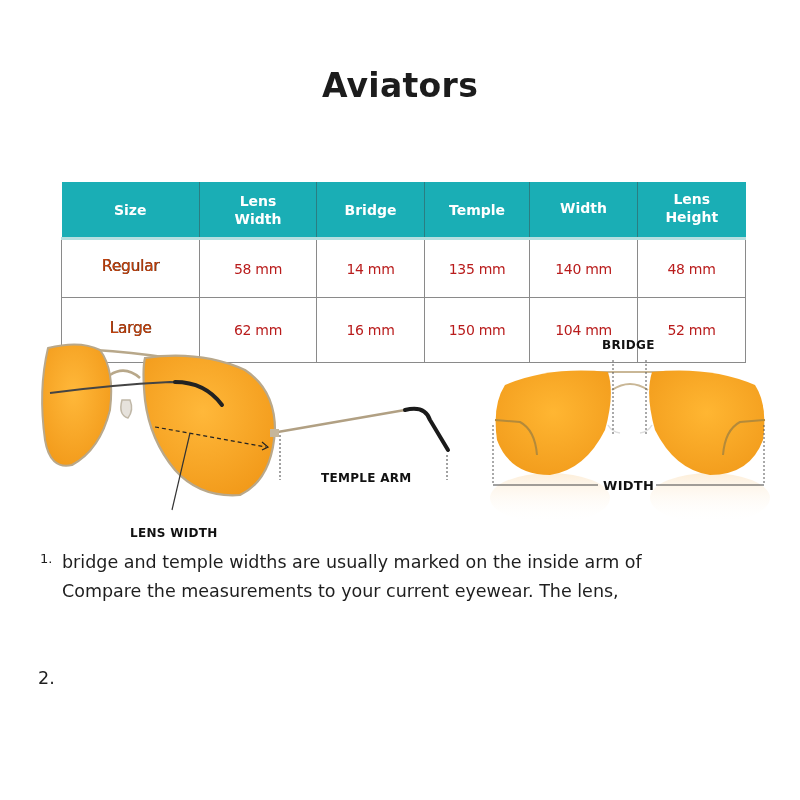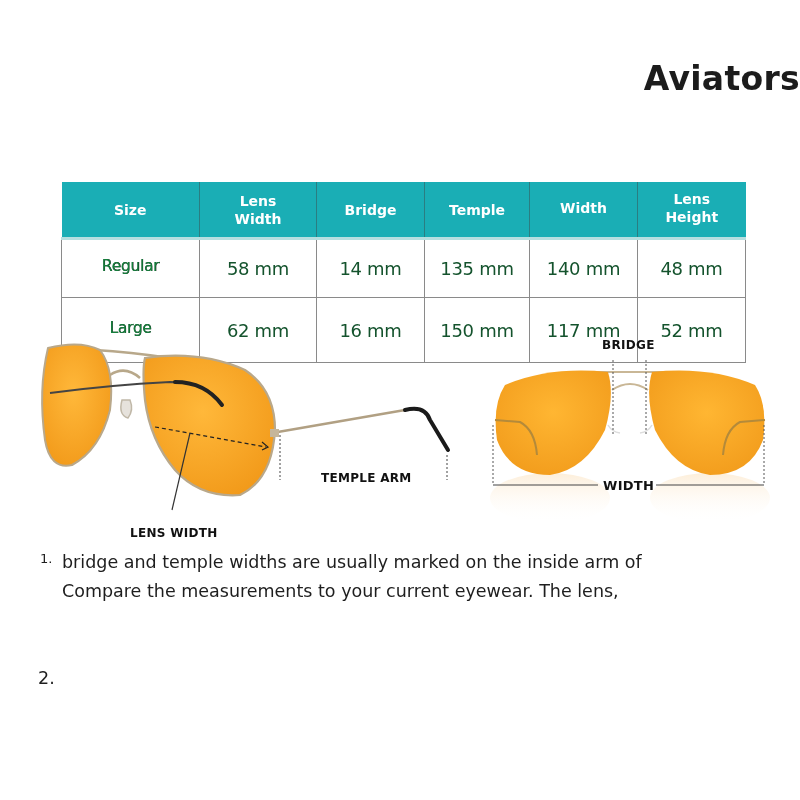--- a/index.html
+++ b/index.html
@@ -1,22 +1,22 @@
 <!DOCTYPE html>
 <html><head>
   <meta charset="utf-8">
   <style>
     html, body { margin: 0; padding: 0; background: #ffffff; }
     body { width: 800px; height: 800px; position: relative; overflow: hidden; font-family: "DejaVu Sans", sans-serif; color: #1a1a1a; }
-    .title { position: absolute; top: 59px; left: 0; width: 800px; text-align: right; font-size: 33px; font-weight: bold; letter-spacing: 0.3px; color: #1c1c1c; }
+    .title { position: absolute; top: 66px; left: 0; width: 800px; text-align: center; font-size: 33px; font-weight: bold; letter-spacing: 0.3px; color: #1c1c1c; }
     table.size-table { position: absolute; left: 61px; top: 138px; width: 684px; border-collapse: collapse; table-layout: fixed; margin-top: 44px; }
     .size-table th { background: #1aaeb5; color: #ffffff; font-size: 14px; font-weight: bold; height: 51px; padding: 0 4px; line-height: 18px; border-left: 1px solid #2a7e82; border-bottom: 3px solid #b6dfe0; }
     .size-table th:first-child { border-left: none; }
-    .size-table td { height: 50px; text-align: center; font-size: 18px; color: #14532d; border: 1px solid #8a8a8a; font-family: "DejaVu Sans", sans-serif; letter-spacing: -0.3px; }
-    .size-table td.rowlabel { font-weight: normal; font-size: 15.5px; color: #15803d; padding-bottom: 6px; text-shadow: 0.3px 0 0 #111; }
+    .size-table td { height: 50px; text-align: center; font-size: 14px; color: #b91c1c; border: 1px solid #8a8a8a; font-family: "DejaVu Sans", sans-serif; letter-spacing: -0.3px; }
+    .size-table td.rowlabel { font-weight: normal; font-size: 15.5px; color: #c2410c; padding-bottom: 6px; text-shadow: 0.3px 0 0 #111; }
     .size-table tr.r2 td { height: 57px; text-align: center; }
     .diagram { position: absolute; }
     .lbl { position: absolute; font-size: 12px; font-weight: bold; letter-spacing: 0.3px; color: #111; white-space: nowrap; }
     .notes { position: absolute; left: 0; top: 0; width: 800px; }
     .note { position: absolute; font-size: 17.5px; line-height: 29px; color: #1e1e1e; }
     .note .num { position: absolute; }
   </style>
 </head>
 <body>
 
@@ -48,21 +48,21 @@
       <td>14 mm</td>
       <td>135 mm</td>
       <td>140 mm</td>
       <td>48 mm</td>
     </tr>
     <tr class="r2">
       <td class="rowlabel">Large</td>
       <td>62 mm</td>
       <td>16 mm</td>
       <td>150 mm</td>
-      <td>117 mm</td>
+      <td>104 mm</td>
       <td>52 mm</td>
     </tr>
   </tbody>
 </table>
 
 <div class="diagram" style="left:0;top:330px;width:480px;height:200px;">
   <svg width="480" height="200" viewBox="0 0 480 200">
     <defs>
       <radialGradient id="lg1" cx="45%" cy="40%" r="65%">
         <stop offset="0%" stop-color="#ffb83a"></stop>

